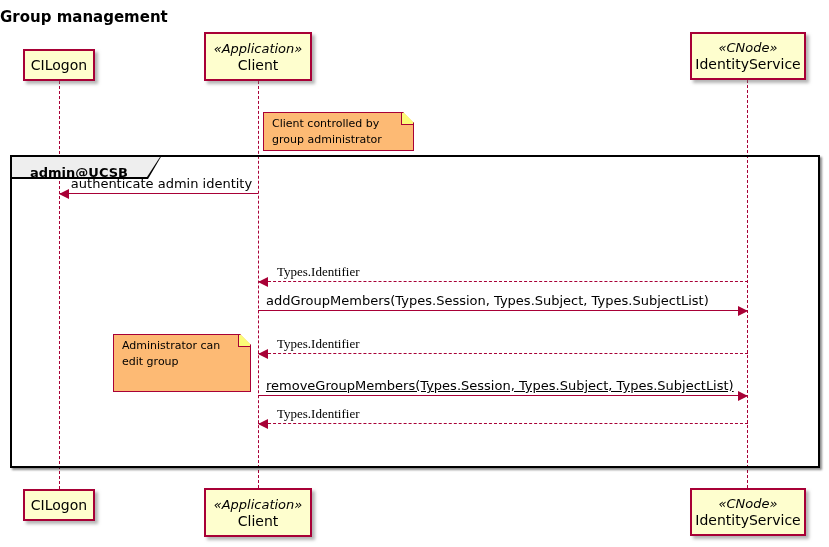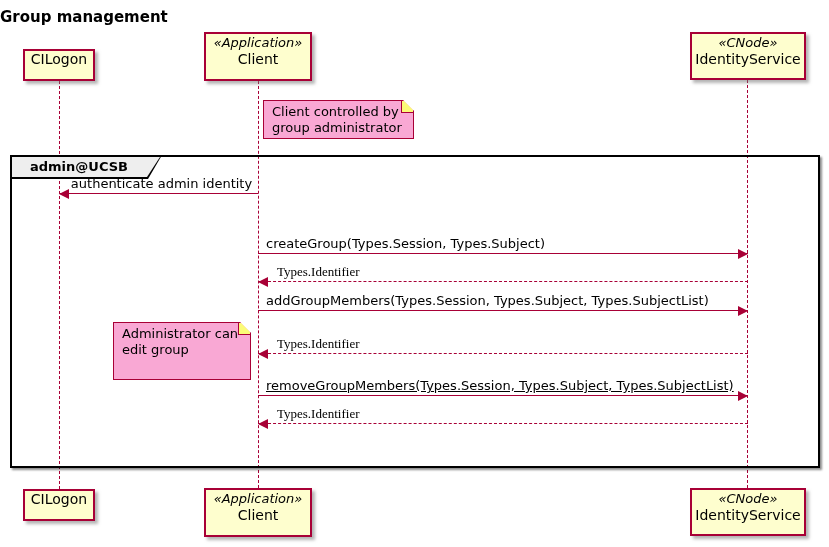--- a/index.html
+++ b/index.html
@@ -21,21 +21,21 @@
   #ll-cilogon { left: 59px;  top: 81px; height: 408px; }
   #ll-client  { left: 258px; top: 81px; height: 407px; }
   #ll-ids     { left: 747px; top: 80px; height: 408px; }
   
   .p-box {
     position: absolute;
     background: #FEFECE;
     border: 2px solid #A80036;
     box-shadow: 3px 3px 3px rgba(120,120,120,0.55);
     display: flex; flex-direction: column;
-    align-items: center; 
+    align-items: center; justify-content: center;
     font-size: 14px; line-height: 17px; text-align: center;
   }
   .stereo { font-style: italic; font-size: 13px; }
   #p-cilogon-top { left: 23px;  top: 49px;  width: 72px;  height: 32px; }
   #p-client-top  { left: 204px; top: 32px;  width: 108px; height: 49px; }
   #p-ids-top     { left: 690px; top: 32px;  width: 116px; height: 48px; }
   #p-cilogon-bot { left: 23px;  top: 489px; width: 72px;  height: 32px; }
   #p-client-bot  { left: 204px; top: 488px; width: 108px; height: 49px; }
   #p-ids-bot     { left: 690px; top: 488px; width: 116px; height: 48px; }
   
@@ -46,32 +46,33 @@
   }
   .frame-label-outer {
     position: absolute; left: -2px; top: -2px; width: 152px; height: 24px;
     background: #000;
     clip-path: polygon(0 0, 100% 0, calc(100% - 14px) 100%, 0 100%);
   }
   .frame-label-inner {
     position: absolute; left: 0; top: 0; width: 148px; height: 20px;
     background: #EEEEEE;
     clip-path: polygon(0 0, 100% 0, calc(100% - 13px) 100%, 0 100%);
-    font-weight: bold; font-size: 13px; padding: 2px 0 0 18px;
+    font-weight: bold; font-size: 13px; padding: 8px 0 0 18px;
   }
   
   .note {
     position: absolute;
-    background: #f9a8d4;
+    background: #fdba74;
     border: 1px solid #A80036;
     box-shadow: 3px 3px 3px rgba(120,120,120,0.55);
-    font-size: 13px; line-height: 16px;
+    font-size: 11px; line-height: 16px;
     padding: 3px 8px;
     white-space: pre-line;
     clip-path: polygon(0 0, calc(100% - 11px) 0, 100% 11px, 100% 100%, 0 100%);
+    margin-top: 12px;
   }
   .note::after {
     content: ""; position: absolute; top: 0; right: 0;
     width: 11px; height: 11px;
     background: #FBFB77;
     border-left: 1px solid #A80036;
     border-bottom: 1px solid #A80036;
   }
   #note-1 { left: 263px; top: 100px; width: 151px; height: 39px; }
   #note-2 { left: 113px; top: 322px; width: 138px; height: 58px; }
@@ -150,26 +151,20 @@
   </div>
 
   <div class="msg align-right" id="m1">
     <span class="lbl">authenticate admin identity</span>
     <div class="line">
         <span class="head head-left"></span>
       </div>
   </div>
 
 
-  <div class="msg" id="m3">
-    <span class="lbl">createGroup(Types.Session, Types.Subject)</span>
-    <div class="line">
-        <span class="head head-right"></span>
-      </div>
-  </div>
 
   <div class="msg ret" id="m4">
     <span class="lbl">Types.Identifier</span>
     <div class="line">
         <span class="head head-left"></span>
       </div>
   </div>
 
   <div class="msg" id="m5">
     <span class="lbl">addGroupMembers(Types.Session, Types.Subject, Types.SubjectList)</span>

